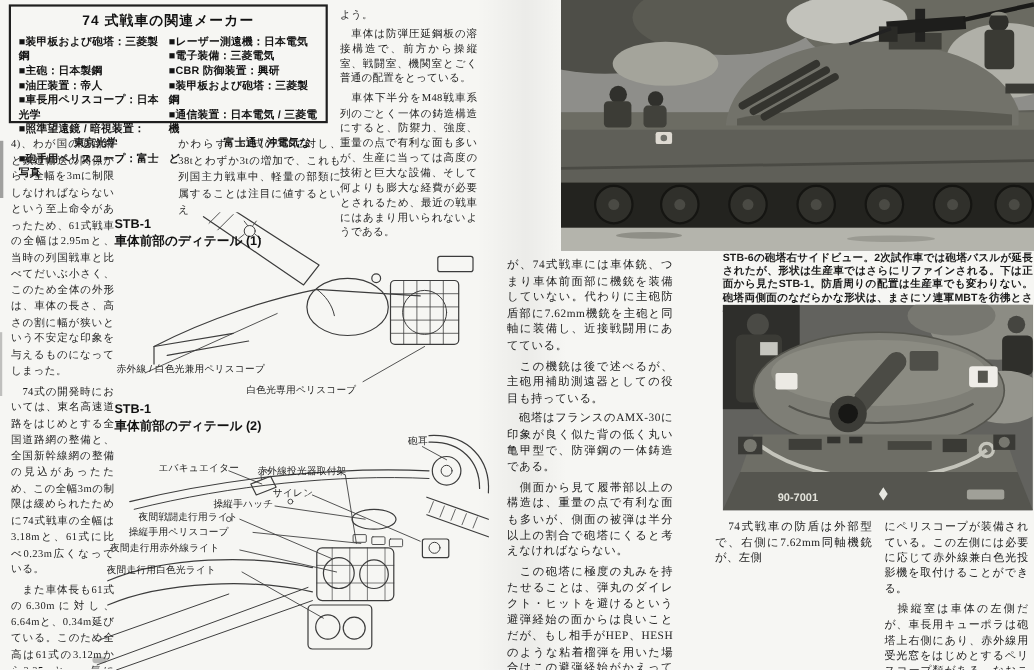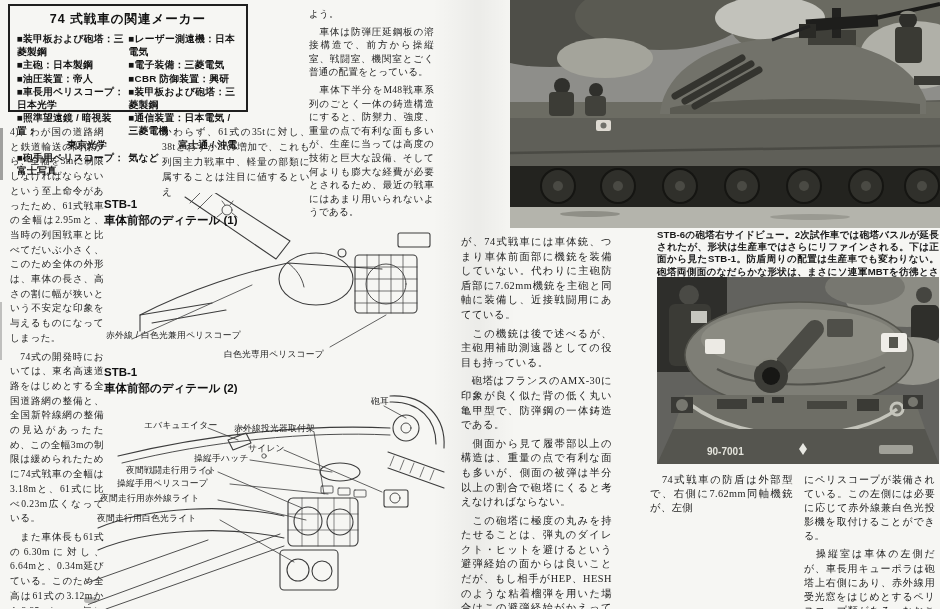--- a/index.html
+++ b/index.html
@@ -5,21 +5,21 @@
   html,body{margin:0;padding:0;}
   #spread{
     position:relative; width:940px; height:609px;
     background:#f6f6f3; overflow:hidden;
     font-family:"Liberation Serif","DejaVu Serif",serif;
     color:#1c1c1c;
   }
   .abs{position:absolute;}
   
   #mfr-table{
-    left:8px; top:4px; width:240px; height:108px;
+    left:8px; top:4px; width:290px; height:108px;
     border:2px solid #1f1f1f; box-sizing:border-box;
     background:#f6f6f3;
     font-family:"Liberation Sans","DejaVu Sans",sans-serif;
   }
   #mfr-title{ text-align:center; font-weight:bold; font-size:12.5px; margin-top:5px; letter-spacing:1px; color:#111;}
   #mfr-cols{ display:flex; padding:4px 6px 0 7px; }
   .mfr-col{ width:50%; }
   .mfr-item{ font-size:9.8px; font-weight:bold; line-height:13.2px; white-space:pre-line; color:#141414; letter-spacing:0.2px;}
   
   .tcol{ text-align:justify; overflow:hidden; }

